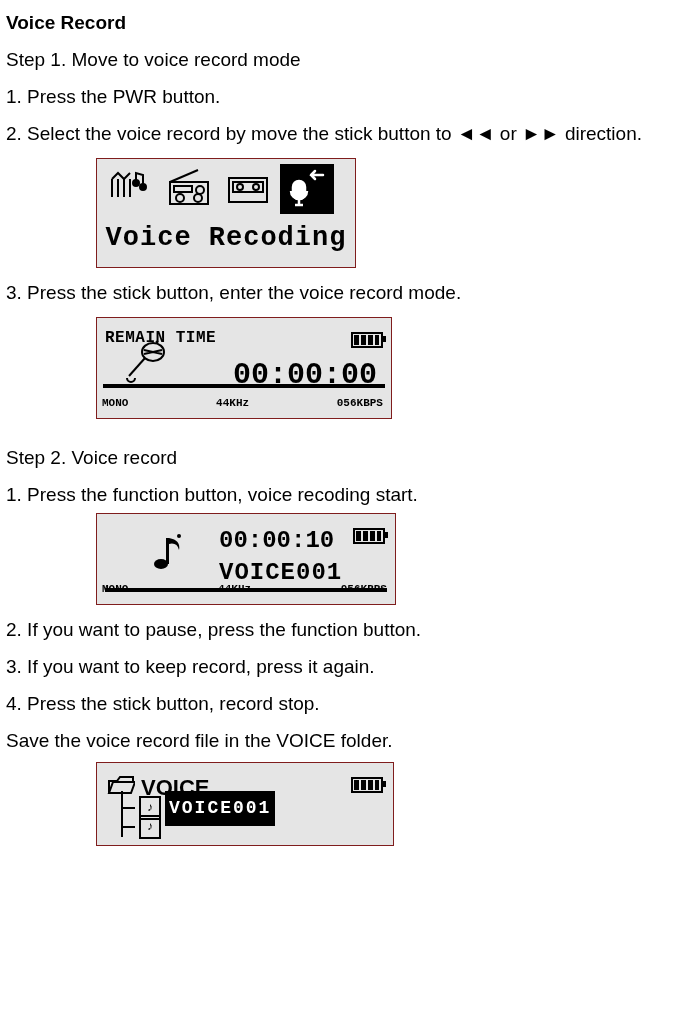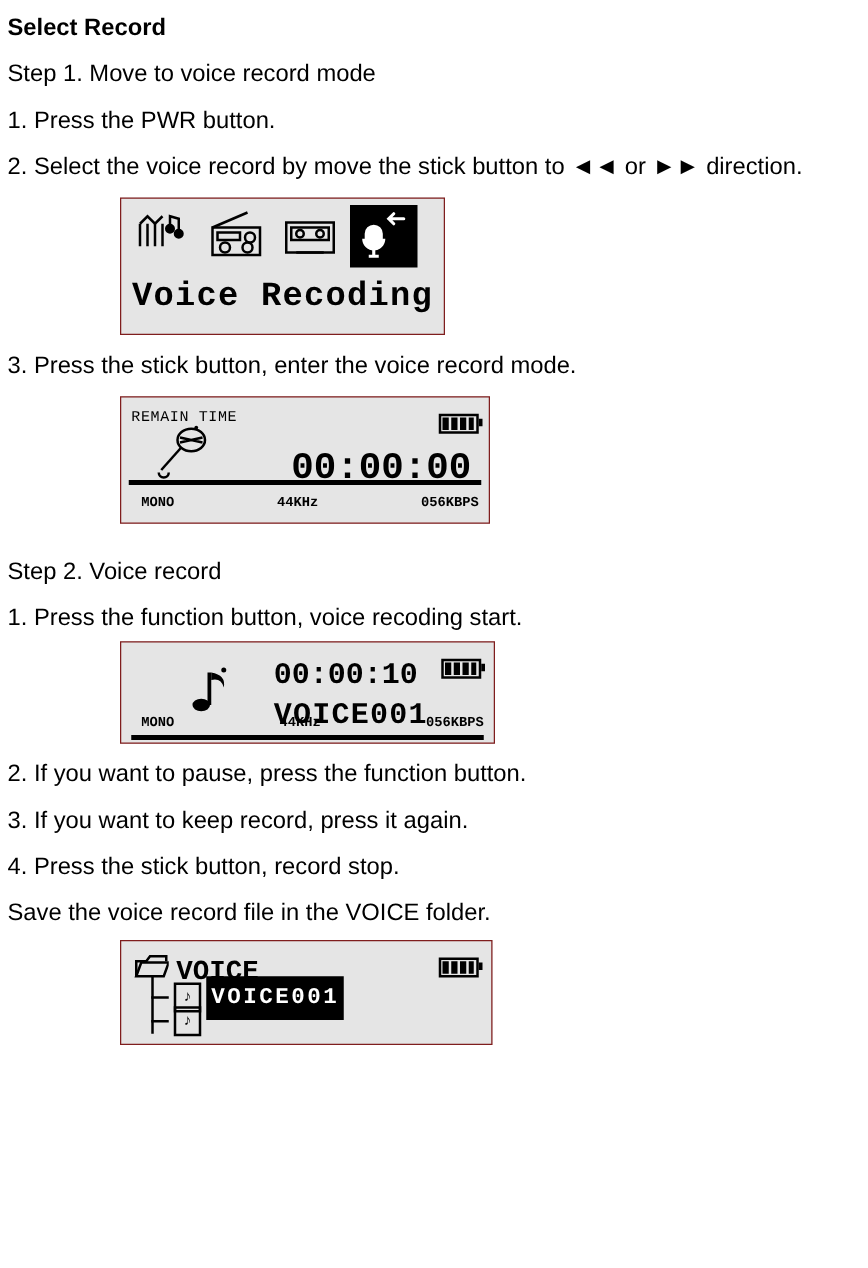--- a/index.html
+++ b/index.html
@@ -49,22 +49,22 @@
     text-align: center;
     letter-spacing: 1px;
     margin-top: -2px;
   }
   
   .fig2 { width: 296px; height: 102px; }
   .fig2 .remain {
     position: absolute;
     top: 5px; left: 8px;
     font-family: "Courier New", monospace;
-    font-size: 12px;
-    font-weight: normal;
+    font-size: 16px;
+    font-weight: bold;
     letter-spacing: 0.5px;
   }
   .fig2 .batt {
     position: absolute;
     top: 5px; right: 8px;
   }
   .fig2 .time {
     position: absolute;
     top: 28px; right: 14px;
     font-family: "Courier New", monospace;
@@ -76,29 +76,29 @@
     top: 22px; left: 22px;
   }
   .fig2 .bar {
     position: absolute;
     left: 6px; right: 6px; top: 66px;
     height: 4px;
     background: #000;
   }
   .fig2 .stats, .fig3 .stats {
     position: absolute;
-    left: 16px; right: 8px; bottom: 4px;
+    left: 5px; right: 8px; bottom: 4px;
     display: flex;
     justify-content: space-between;
     font-family: "Courier New", monospace;
     font-size: 11px;
     font-weight: bold;
   }
   
-  .fig3 { width: 300px; height: 82px; text-decoration: underline; }
+  .fig3 { width: 300px; height: 92px; text-decoration: underline; }
   .fig3 .batt {
     position: absolute;
     top: 5px; right: 10px;
   }
   .fig3 .time {
     position: absolute;
     top: 4px; left: 122px;
     font-family: "Courier New", monospace;
     font-size: 24px;
     font-weight: bold;
@@ -123,21 +123,21 @@
   }
   
   .fig4-wrap { margin: 2px 0 2px 90px; }
   .fig4 { width: 298px; height: 84px; }
   .fig4 .folder-row {
     position: absolute;
     top: 4px; left: 10px;
     display: flex;
     align-items: center;
     gap: 6px;
-    font-family: Liberation Mono, monospace;
+    font-family: Liberation Sans, sans-serif;
     font-size: 22px;
     font-weight: bold;
   }
   .fig4 .batt {
     position: absolute;
     top: 5px; right: 10px;
   }
   .fig4 .tree-vert {
     position: absolute;
     left: 24px;
@@ -200,21 +200,21 @@
     position: absolute;
     top: 1px; bottom: 1px;
     width: 5px;
     background: #000;
   }
   .battery .c1{left:1px;} .battery .c2{left:8px;} .battery .c3{left:15px;} .battery .c4{left:22px; width:4px;}
 </style>
 </head>
 <body>
 
-<div class="title">Select Record</div>
+<div class="title">Voice Record</div>
 
 <div>Step 1. Move to voice record mode</div>
 <div>1. Press the PWR button.</div>
 <div>2. Select the voice record by move the stick button to ◄◄ or ►► direction.</div>
 
 <div class="fig-wrap">
   <div class="fig fig1">
     <div class="icons">
       <div class="icon">
         <svg width="44" height="40" viewBox="0 0 44 40">

